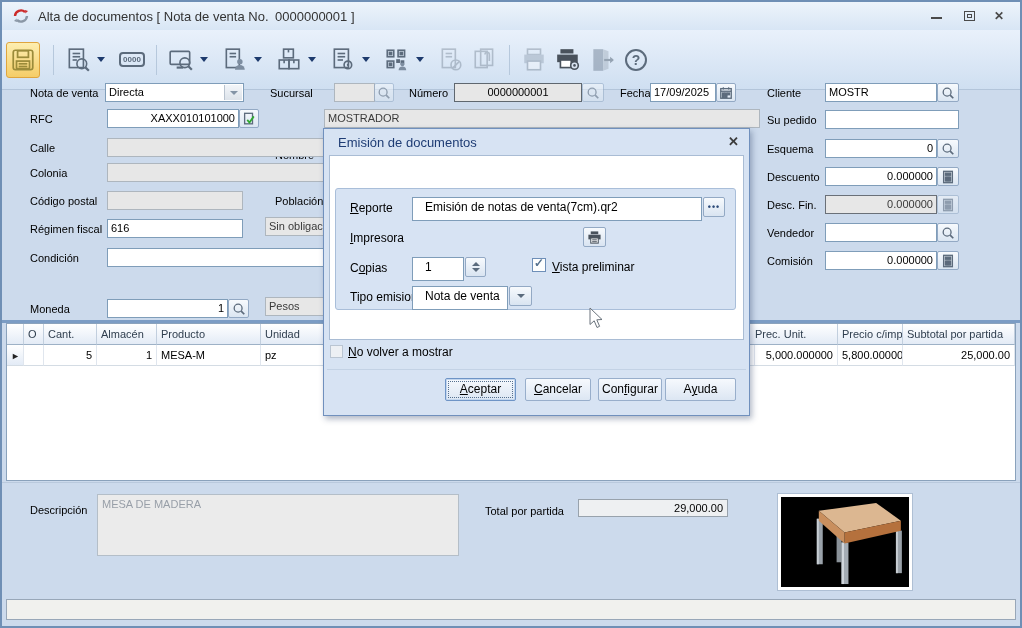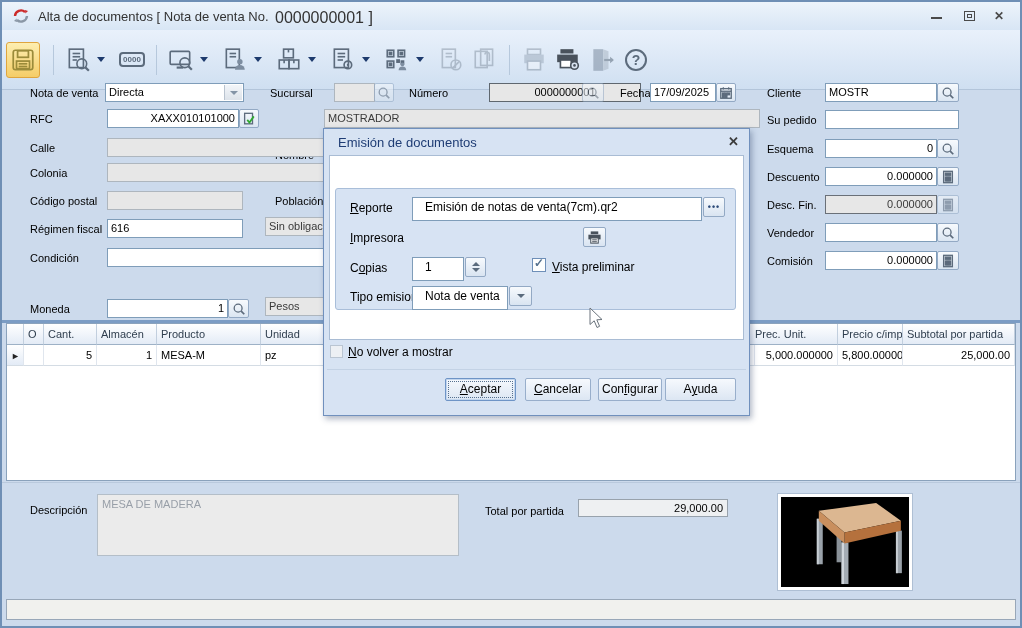--- a/index.html
+++ b/index.html
@@ -2,21 +2,21 @@
 <html><head>
 <meta charset="utf-8">
 <style>
   html,body{margin:0;padding:0;background:#9aa7b8;}
   *{box-sizing:border-box;}
   .win{position:relative;width:1022px;height:628px;background:#ccdaec;border:2px solid #6f8fb5;
        font-family:"Liberation Sans",sans-serif;font-size:11px;color:#000;overflow:hidden;}
   
   .titlebar{position:absolute;left:0;top:0;right:0;height:28px;background:linear-gradient(#edf4fb,#d8e6f5);}
   .title-text{position:absolute;left:36px;top:7px;font-size:13px;color:#333;white-space:nowrap;}
-  .title-num{position:absolute;left:273px;top:7px;font-size:16px;color:#333;}
+  .title-num{position:absolute;left:273px;top:7px;font-size:13px;color:#333;}
   .applogo{position:absolute;left:10px;top:5px;width:18px;height:18px;}
   .wbtn{position:absolute;cursor:default;}
   .wmin{left:929px;top:15px;width:11px;height:2px;background:#4a4a4a;}
   .wrest{left:962px;top:9px;width:11px;height:10px;border:1px solid #4a4a4a;}
   .wrest .inner{position:absolute;left:2px;top:2px;width:5px;height:4px;border:1px solid #4a4a4a;}
   .wclose{left:992px;top:8px;width:12px;height:12px;font-size:12px;line-height:12px;color:#4a4a4a;font-weight:bold;}
   
   .toolbar{position:absolute;left:0;top:28px;width:1018px;height:60px;background:linear-gradient(#e9f1fb,#cfdff1);
            border-bottom:1px solid #b3c5da;display:flex;align-items:center;padding:0 4px;}
   .tbi{width:34px;height:36px;display:flex;align-items:center;justify-content:center;border-radius:3px;flex:0 0 auto;}
@@ -248,21 +248,21 @@
   </div>
   <div class="lb" style="left:268px;top:85px;">Sucursal</div>
   <div class="fd gray" style="left:332px;top:81px;width:41px;"></div>
   <div class="sbtn off" style="left:372px;top:81px;width:20px;">
     <svg viewBox="0 0 16 16" class="ic">
         <circle cx="7" cy="7" r="4.5"></circle>
         <line x1="10.5" y1="10.5" x2="14" y2="14" stroke-width="2"></line>
       </svg>
   </div>
   <div class="lb" style="left:407px;top:85px;">Número</div>
-  <div class="fd numfld" style="left:452px;top:81px;width:152px;margin-left:35px;">0000000001</div>
+  <div class="fd numfld" style="left:452px;top:81px;width:128px;">0000000001</div>
   <div class="sbtn off" style="left:580px;top:81px;width:22px;">
     <svg viewBox="0 0 16 16" class="ic">
         <circle cx="7" cy="7" r="4.5"></circle>
         <line x1="10.5" y1="10.5" x2="14" y2="14" stroke-width="2"></line>
       </svg>
   </div>
   <div class="lb" style="left:618px;top:85px;">Fecha</div>
   <div class="fd" style="left:648px;top:81px;width:66px;">17/09/2025</div>
   <div class="sbtn" style="left:714px;top:81px;width:20px;">
     <svg viewBox="0 0 16 16" class="ic" stroke-width="1.2">

